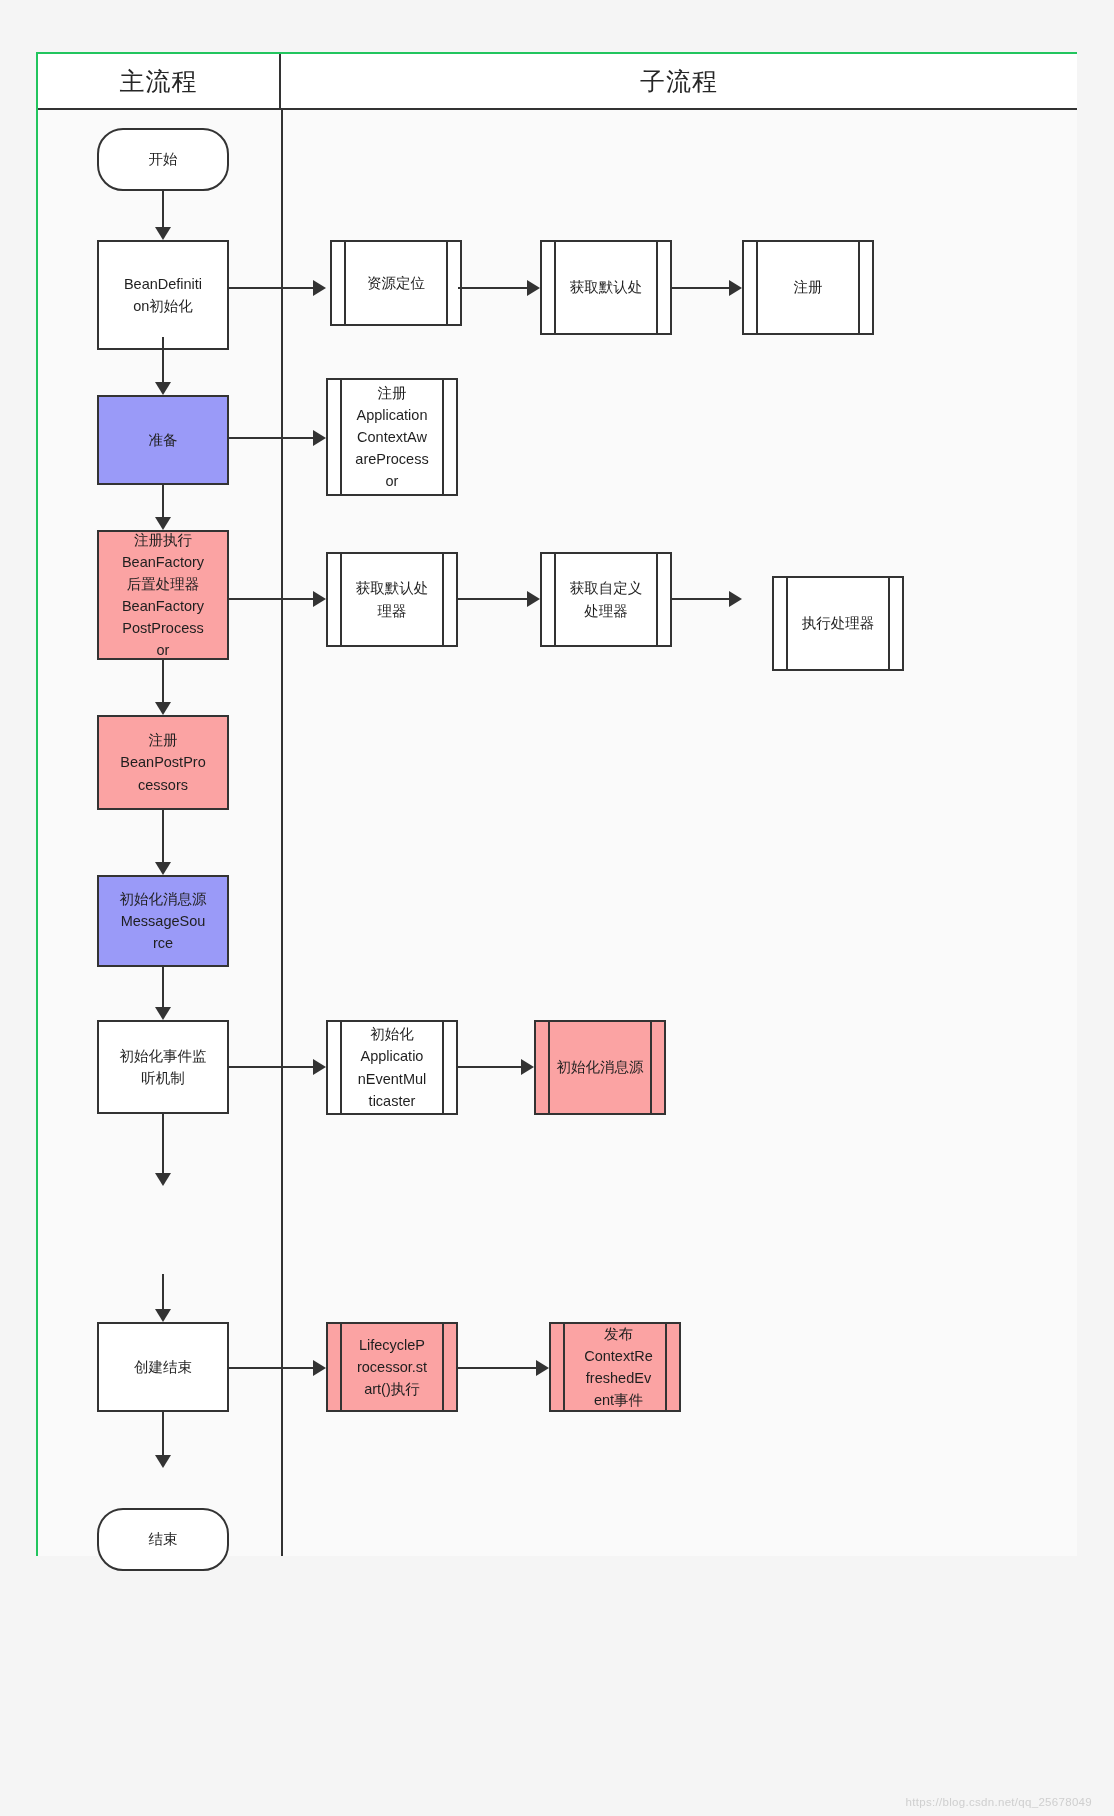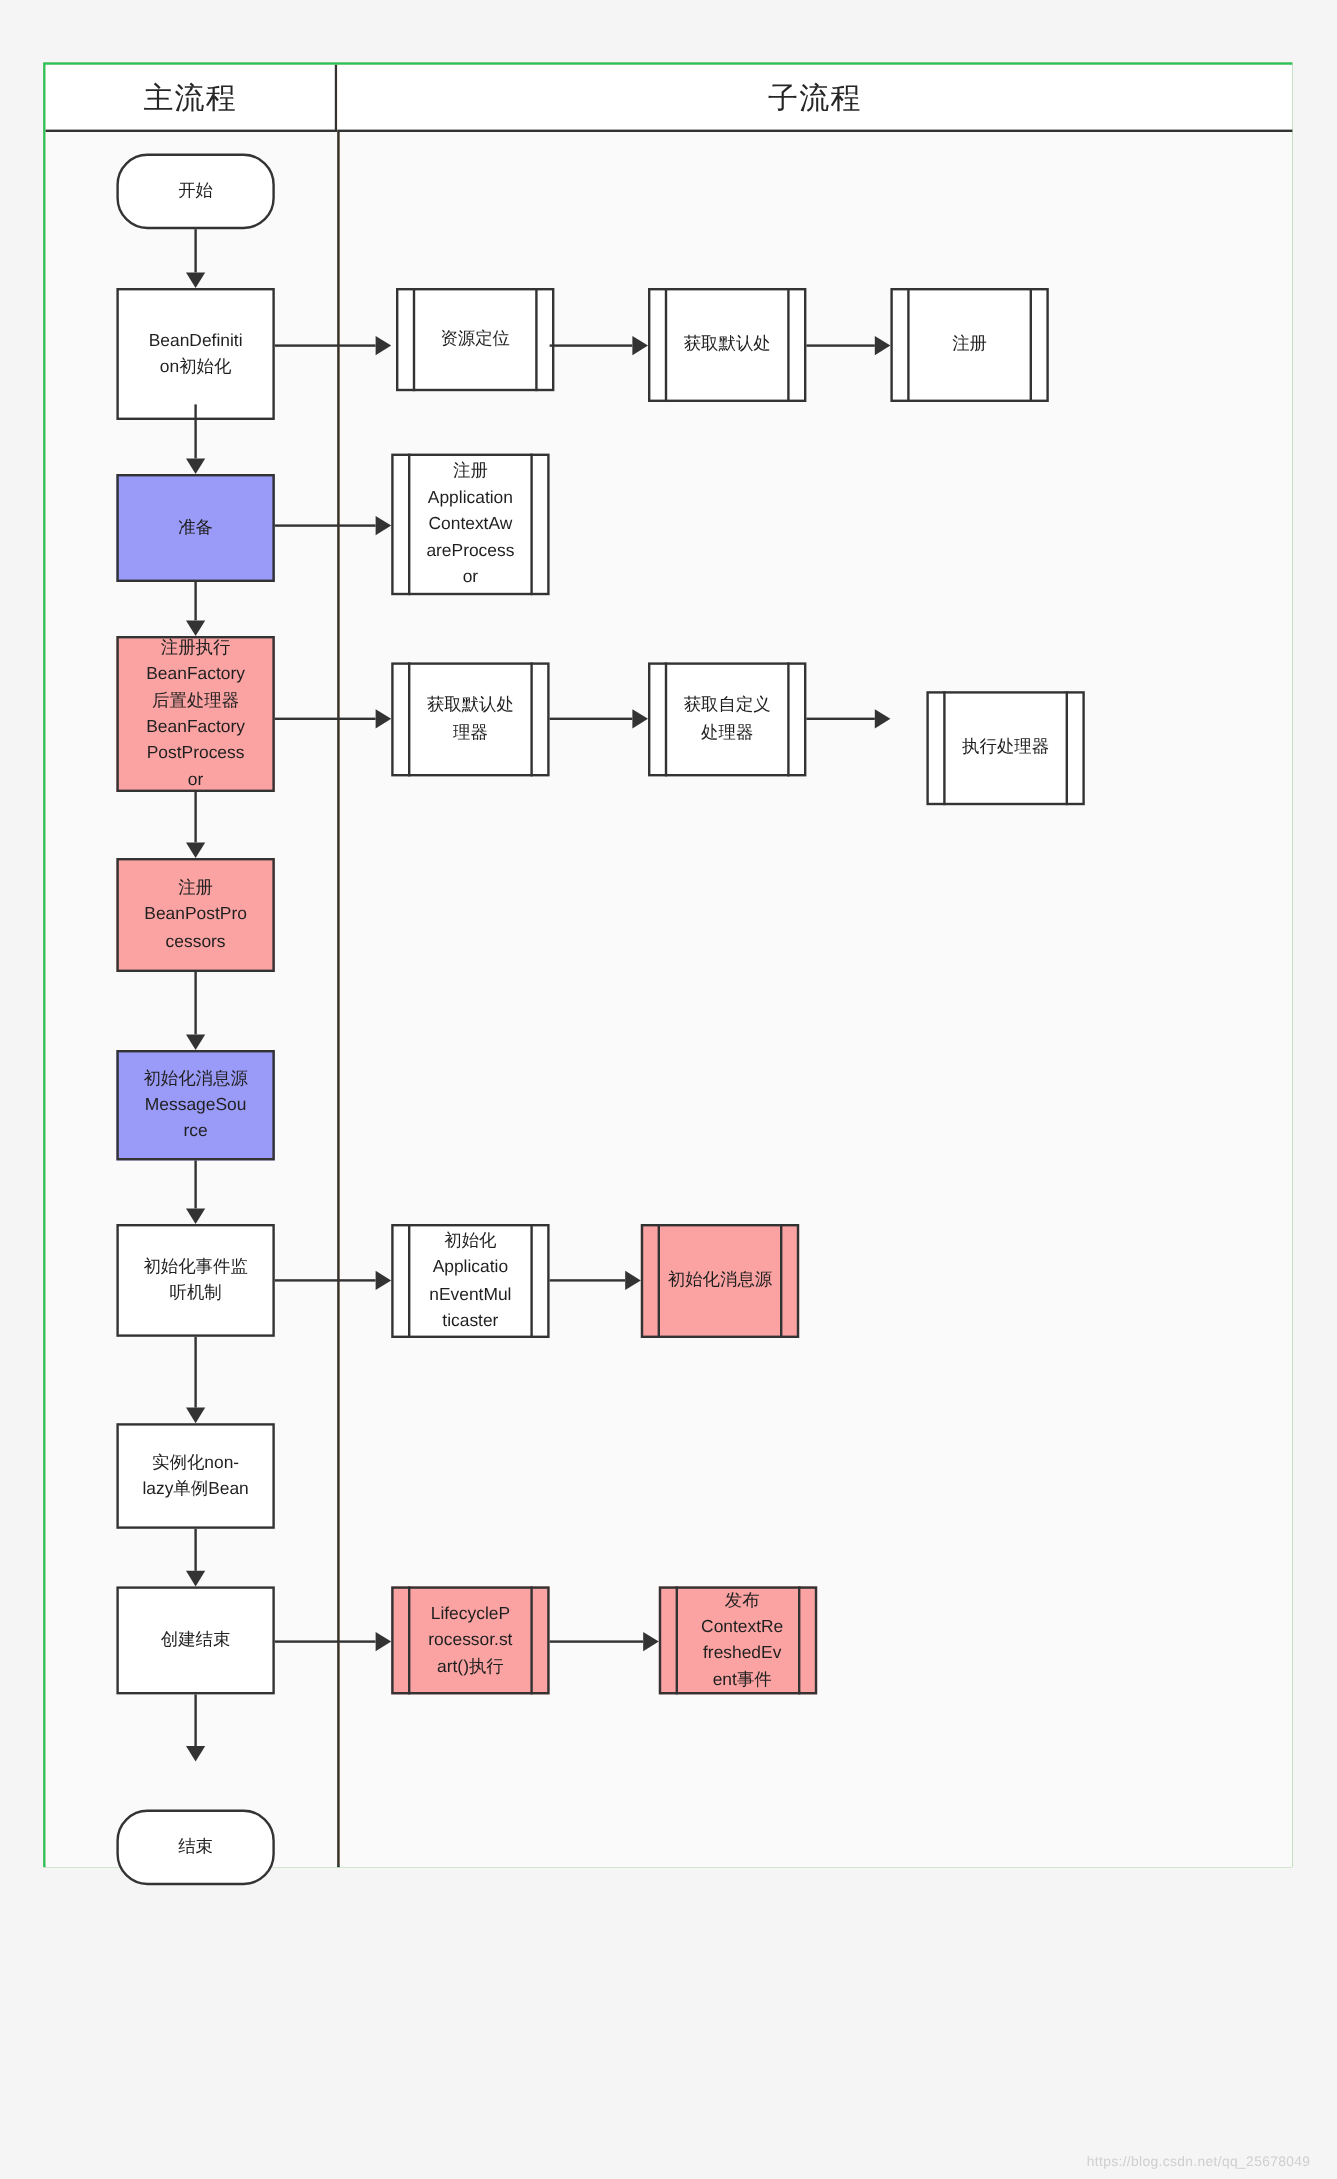--- a/index.html
+++ b/index.html
@@ -154,22 +154,20 @@
 BeanPostPro
 cessors</div>
 
   <div class="node purple" style="left:97px;  top:875px; width:132px; height:92px;">初始化消息源
 MessageSou
 rce</div>
 
   <div class="node" style="left:97px;  top:1020px; width:132px; height:94px;">初始化事件监
 听机制</div>
 
-  <div class="node" style="left:97px;  top:1186px; width:132px; height:88px;">实例化non-
-lazy单例Bean</div>
 
   <div class="node" style="left:97px;  top:1322px; width:132px; height:90px;">创建结束</div>
 
   <div class="node terminator" style="left:97px;  top:1468px; width:132px; height:63px;margin-top:40px;">结束</div>
 
   <div class="node subproc" style="left:330px;  top:240px; width:132px; height:86px;">资源定位</div>
   <div class="node subproc" style="left:540px;  top:240px; width:132px; height:95px;">获取默认处</div>
   <div class="node subproc" style="left:742px;  top:240px; width:132px; height:95px;">注册</div>
 
   <div class="node subproc" style="left:326px;  top:378px; width:132px; height:118px;">注册

